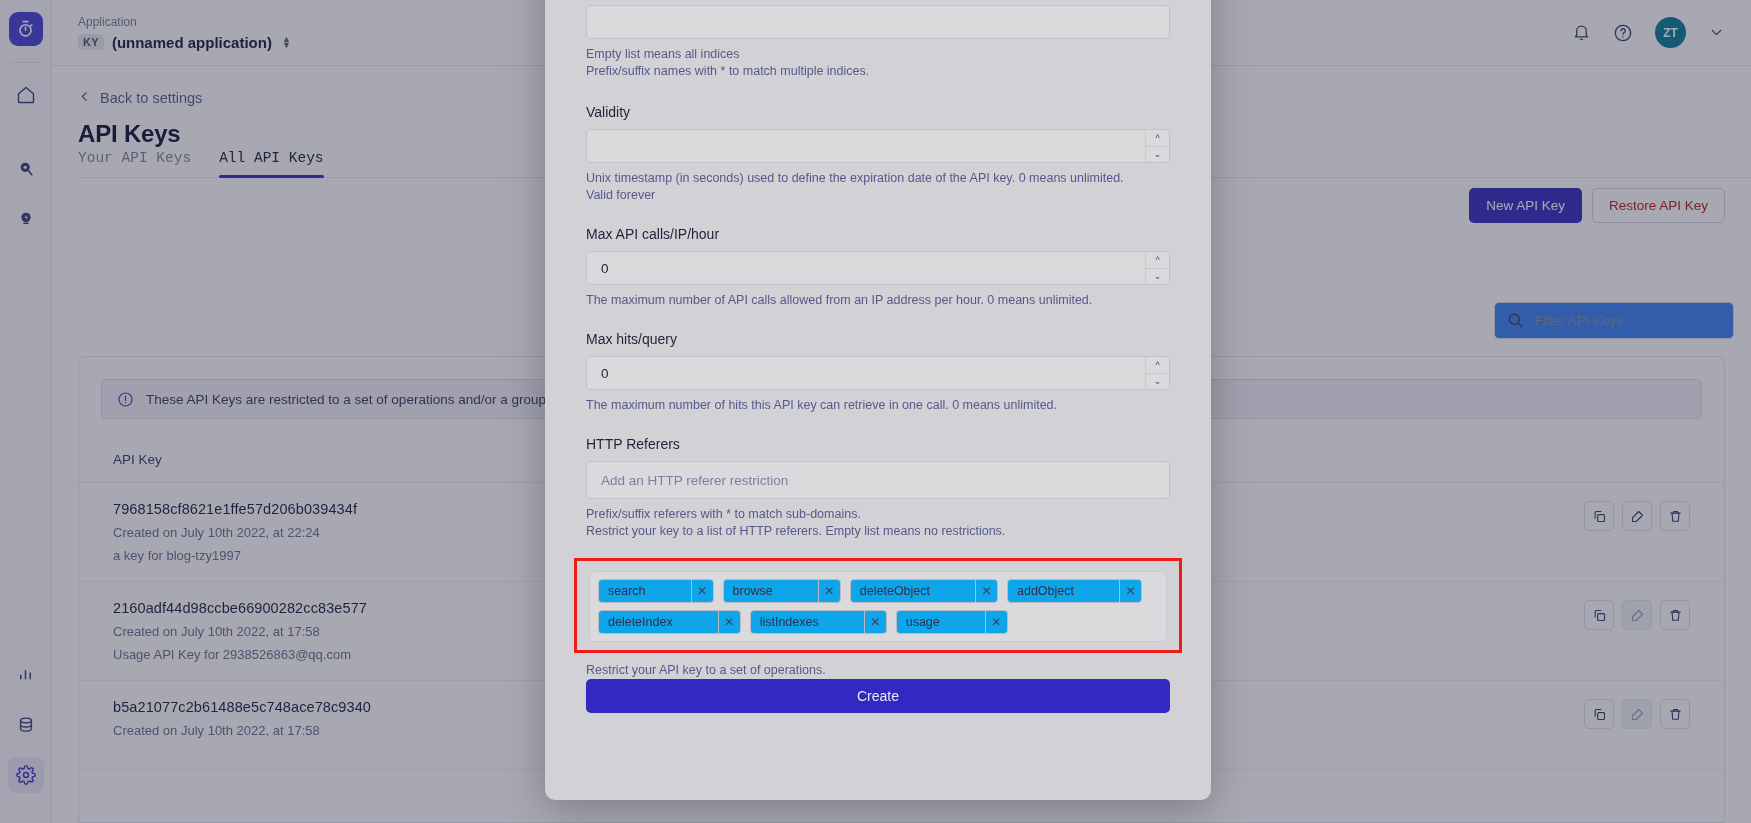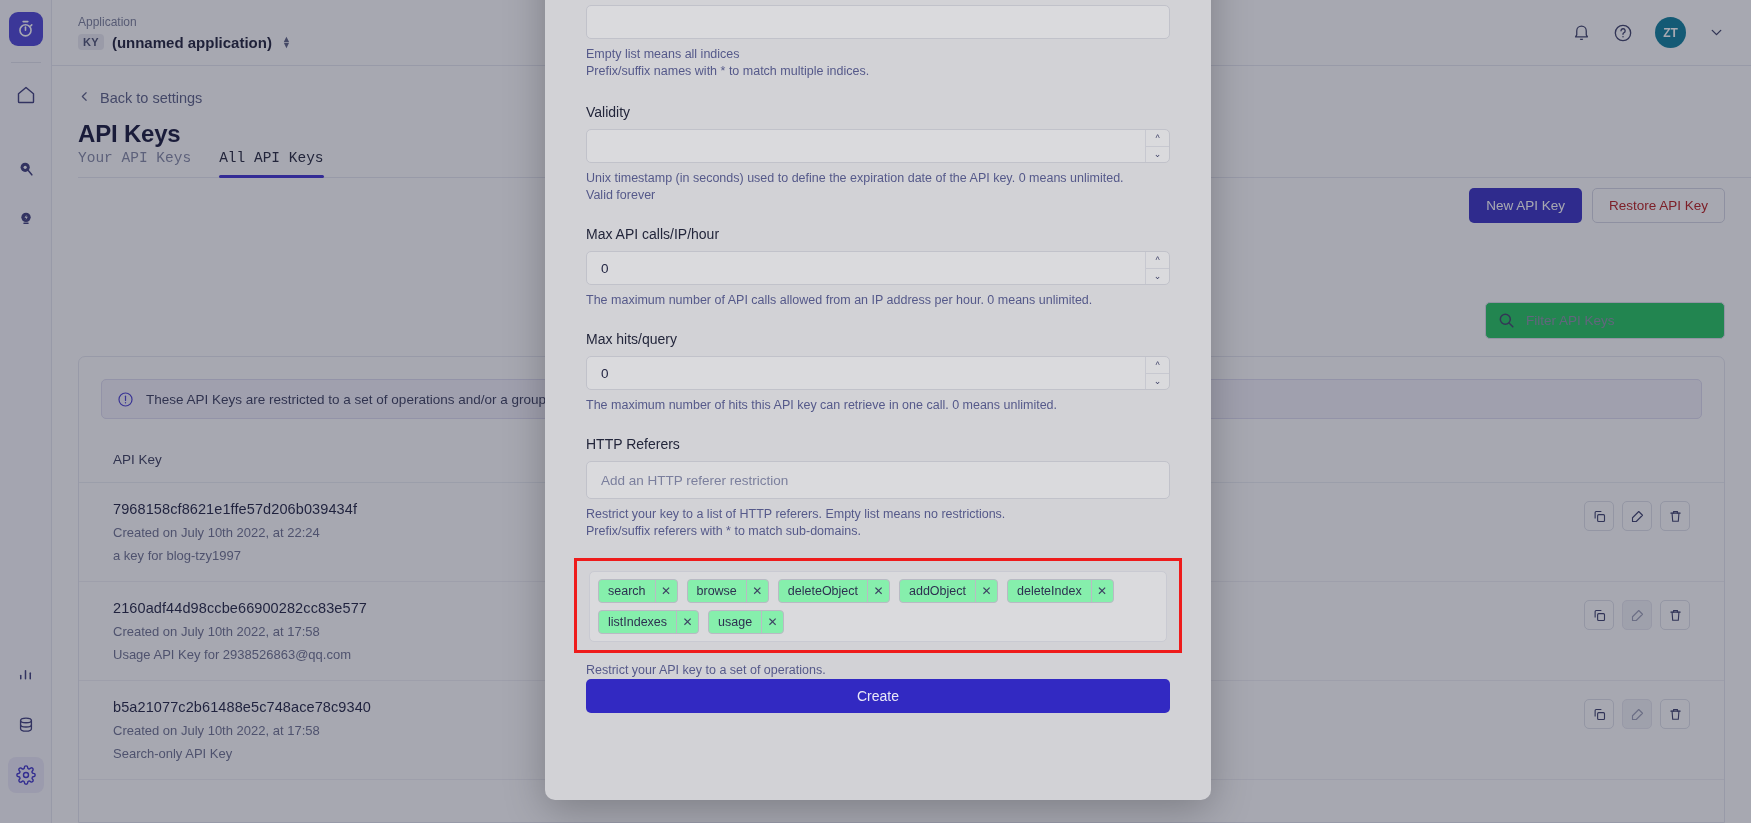--- a/index.html
+++ b/index.html
@@ -91,25 +91,25 @@
   }
   .btn {
     font-size: 13.5px; border-radius: 5px; padding: 9px 16px; cursor: pointer;
     border: 1px solid transparent; white-space: nowrap;
   }
   .btn-primary { background: #3730c4; color: #fff; }
   .btn-secondary { background: #fff; color: #b91c1c; border-color: #d6d8e4; }
 
   
   #filter-wrap {
-    position: absolute; right: 26px; top: 236px;
+    position: absolute; right: 17px; top: 236px;
     width: 240px; height: 37px;
     border: 1px solid #dcdee9; border-radius: 5px;
     display: flex; align-items: center; gap: 10px; padding: 0 11px;
-    background: #22c55e;
+    background: #3b82f6;
   }
   #filter-wrap input {
     border: none; outline: none; font-size: 13.5px; color: #2a2d4c;
     width: 100%; font-family: inherit; background: transparent;
   }
   #filter-wrap input::placeholder { color: #8c90a8; }
 
   
   #list-card {
     position: absolute; left: 26px; right: 26px; top: 290px; bottom: 0;
@@ -197,22 +197,22 @@
     padding: 10px 12px 8px 12px;
     margin-left: -12px; margin-right: -12px;
   }
   #acl-box {
     border: 1px solid #c9cad2; border-radius: 5px; background: #dadadd;
     padding: 7px 8px; display: flex; flex-wrap: wrap; gap: 7px 9px;
     min-height: 68px; align-content: flex-start;
   }
   .tag {
     display: flex; align-items: stretch;
-    border: 1px solid #b9bac4; border-radius: 4px; background: #86efac;
-    height: 24px; overflow: hidden;
+    border: 1px solid #b9bac4; border-radius: 4px; background: #0ea5e9;
+    height: 24px; overflow: hidden; gap: 36px;
   }
   .tag-label {
     font-size: 12.5px; color: #2d3050; padding: 0 9px;
     display: flex; align-items: center;
   }
   .tag-x {
     width: 22px; border-left: 1px solid #b9bac4;
     display: flex; align-items: center; justify-content: center;
     font-size: 12px; color: #3c3f62; cursor: pointer;
   }
@@ -423,21 +423,20 @@
                   <path d="M6.5 6.5l1 13h9l1-13"></path>
                 </svg>
             </div>
           </div>
         </div>
 
         <div class="key-row">
           <div class="key-col">
             <div class="key-hash">b5a21077c2b61488e5c748ace78c9340</div>
             <div class="key-meta">Created on July 10th 2022, at 17:58</div>
-            <div class="key-meta">Search-only API Key</div>
           </div>
           <div class="acl-col"></div>
           <div class="row-actions">
             <div class="icon-btn">
               <svg width="15" height="15" viewBox="0 0 24 24" fill="none" stroke="currentColor" stroke-width="1.8">
                   <rect x="9" y="9" width="11" height="11" rx="1.6"></rect>
                   <path d="M5 15V5.6A1.6 1.6 0 0 1 6.6 4H15"></path>
                 </svg>
             </div>
             <div class="icon-btn disabled">
@@ -511,22 +510,22 @@
         </div>
         <div class="helper">The maximum number of hits this API key can retrieve in one call. 0 means unlimited.</div>
       </div>
 
       <div class="field-block" style="margin-top:22px;">
         <div class="field-label">HTTP Referers</div>
         <div class="input-shell" style="height:38px;">
           <input type="text" placeholder="Add an HTTP referer restriction" style="">
         </div>
         <div class="helper">
+          <div>Prefix/suffix referers with * to match sub-domains.</div>
           <div>Restrict your key to a list of HTTP referers. Empty list means no restrictions.</div>
-          <div>Prefix/suffix referers with * to match sub-domains.</div>
         </div>
       </div>
 
       <div id="acl-highlight">
         <div id="acl-box">
           <span class="tag">
             <span class="tag-label">search</span>
             <span class="tag-x">✕</span>
           </span>
           <span class="tag">

